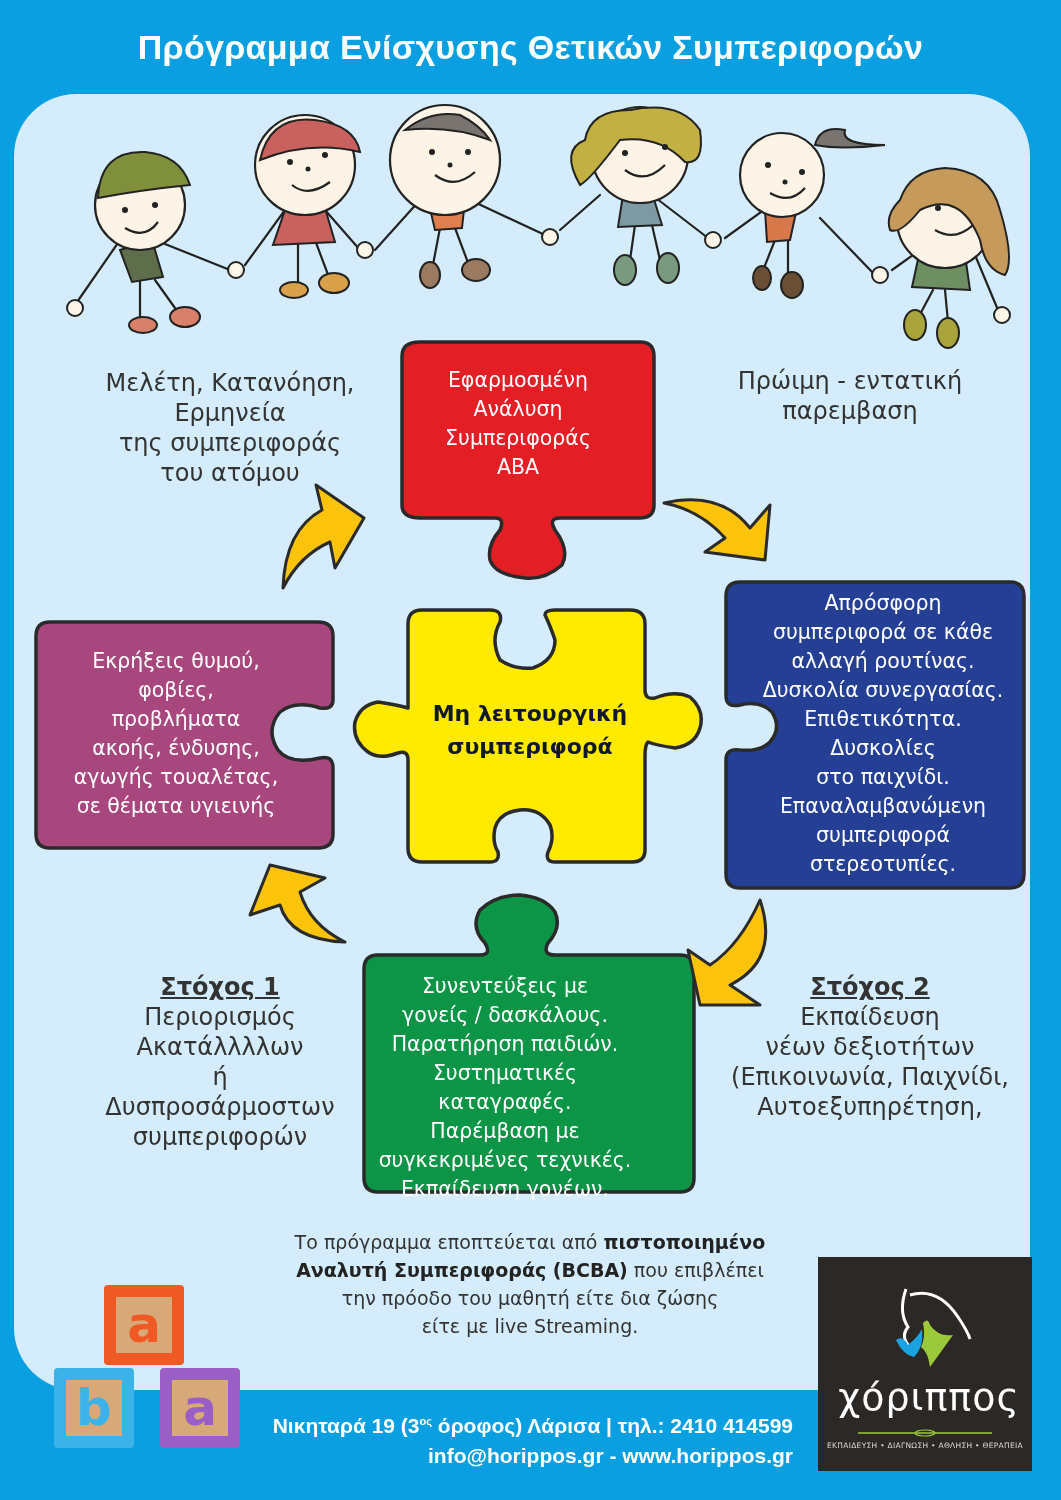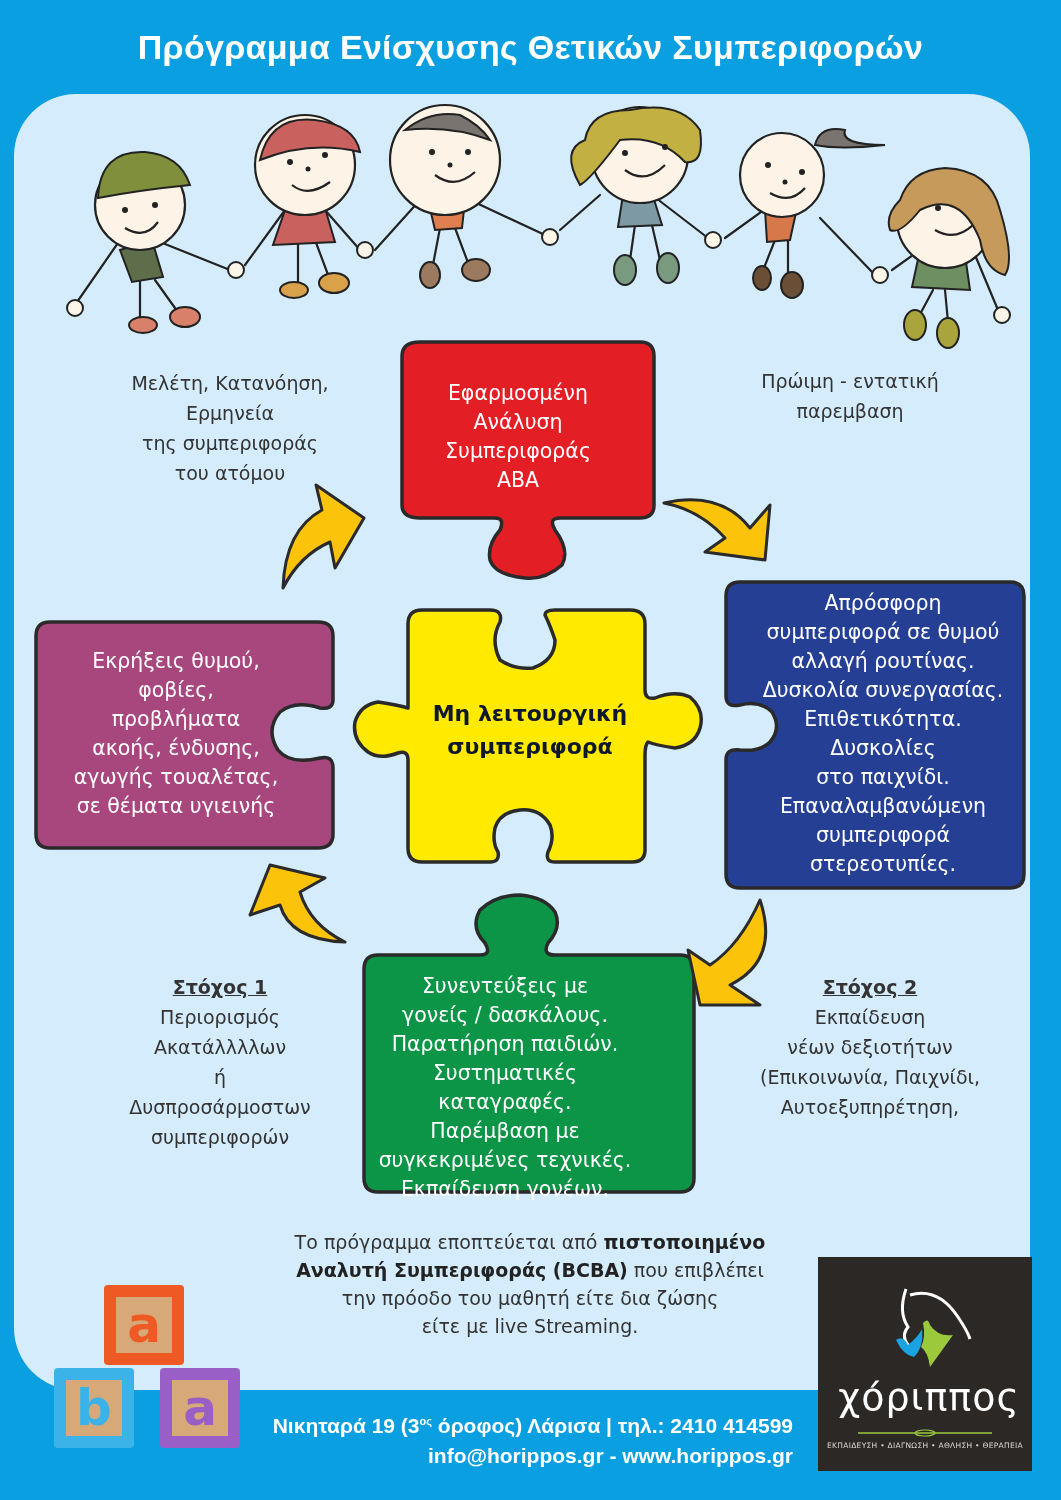--- a/index.html
+++ b/index.html
@@ -1,21 +1,21 @@
 <!DOCTYPE html>
 <html><head>
 <meta charset="utf-8">
 <style>
   html, body { margin:0; padding:0; }
   body { width:1061px; height:1500px; background:#0a9fe0; position:relative; overflow:hidden; font-family:"DejaVu Sans", sans-serif; }
   .title { position:absolute; left:0; top:28px; width:1061px; text-align:center; color:#fff; font-family:"Liberation Sans", sans-serif; font-weight:bold; font-size:34px; letter-spacing:0.3px; }
   .panel { position:absolute; left:14px; top:94px; width:1016px; height:1296px; background:#d4ecfb; border-radius:62px; }
   .kids { position:absolute; left:40px; top:90px; width:1000px; height:270px; }
   .art { position:absolute; left:0; top:0; width:1061px; height:1500px; pointer-events:none; }
-  .txt { position:absolute; text-align:center; color:#333; font-size:19px; line-height:30px; }
+  .txt { position:absolute; text-align:center; color:#333; font-size:24px; line-height:30px; }
   .piece-txt { position:absolute; text-align:center; color:#fff; font-size:20.5px; line-height:29px; }
   .goal-title { font-weight:bold; text-decoration:underline; display:block; }
   .center-txt { position:absolute; left:405px; top:697px; width:250px; text-align:center; color:#0f172a; font-weight:bold; font-size:22px; line-height:33px; }
   .bottom-note { position:absolute; left:250px; top:1228px; width:560px; text-align:center; color:#333; font-size:19px; line-height:28px; }
   .bottom-note b { color:#222; }
   .contact { position:absolute; right:268px; top:1406px; text-align:right; color:#fff; font-family:"Liberation Sans", sans-serif; font-size:21px; line-height:30px; font-weight:bold; }
   .contact sup { font-size:11px; }
   .logo { position:absolute; left:818px; top:1257px; width:214px; height:214px; background:#2b2826; }
   .logo-name { position:absolute; left:4px; top:118px; width:214px; text-align:center; color:#fff; font-size:38px; font-family:"DejaVu Sans", sans-serif; letter-spacing:1px; }
   .logo-tag { position:absolute; left:0; top:184px; width:214px; text-align:center; color:#ddd; font-size:7.5px; letter-spacing:0.3px; }
@@ -164,21 +164,21 @@
   <div>Ερμηνεία</div>
   <div>της συμπεριφοράς</div>
   <div>του ατόμου</div>
 </div>
 
 <div class="txt" style="left:700px;top:366px;width:300px;">
   <div>Πρώιμη - εντατική</div>
   <div>παρεμβαση</div>
 </div>
 
-<div class="piece-txt" style="left:402px;top:366px;width:232px;margin-top:13px;">
+<div class="piece-txt" style="left:402px;top:366px;width:232px;">
   <div>Εφαρμοσμένη</div>
   <div>Ανάλυση</div>
   <div>Συμπεριφοράς</div>
   <div>ABA</div>
 </div>
 
 <div class="piece-txt" style="left:36px;top:647px;width:280px;">
   <div>Εκρήξεις θυμού,</div>
   <div>φοβίες,</div>
   <div>προβλήματα</div>
@@ -187,21 +187,21 @@
   <div>σε θέματα υγιεινής</div>
 </div>
 
 <div class="center-txt">
   <div>Μη λειτουργική</div>
   <div>συμπεριφορά</div>
 </div>
 
 <div class="piece-txt" style="left:742px;top:589px;width:282px;">
   <div>Απρόσφορη</div>
-  <div>συμπεριφορά σε θυμού</div>
+  <div>συμπεριφορά σε κάθε</div>
   <div>αλλαγή ρουτίνας.</div>
   <div>Δυσκολία συνεργασίας.</div>
   <div>Επιθετικότητα.</div>
   <div>Δυσκολίες</div>
   <div>στο παιχνίδι.</div>
   <div>Επαναλαμβανώμενη</div>
   <div>συμπεριφορά</div>
   <div>στερεοτυπίες.</div>
 </div>
 

